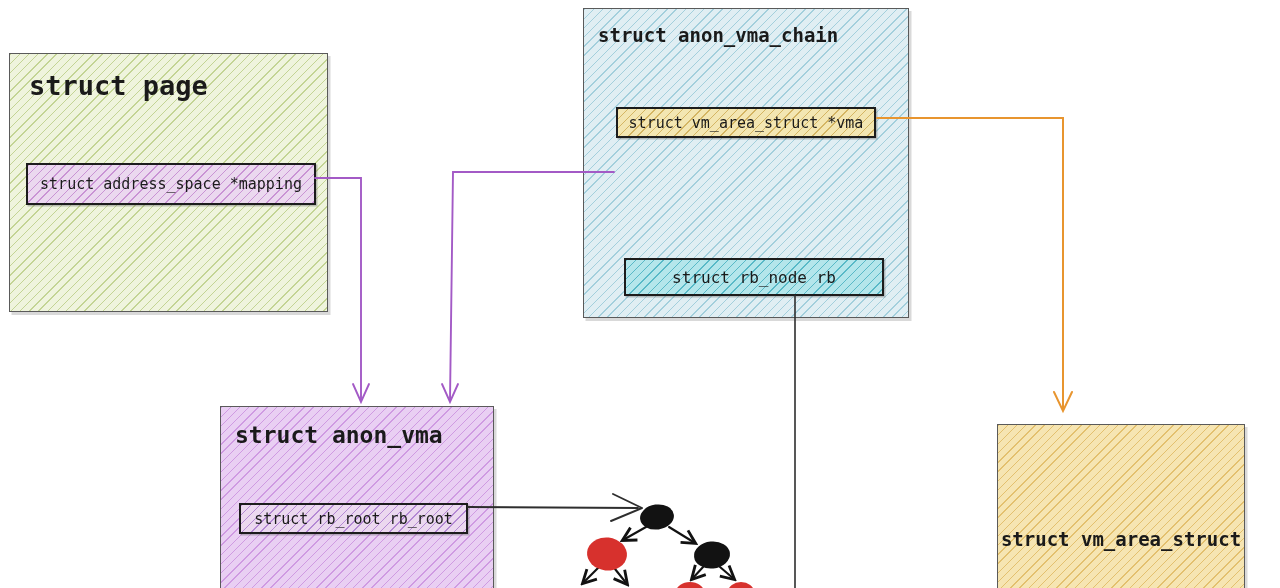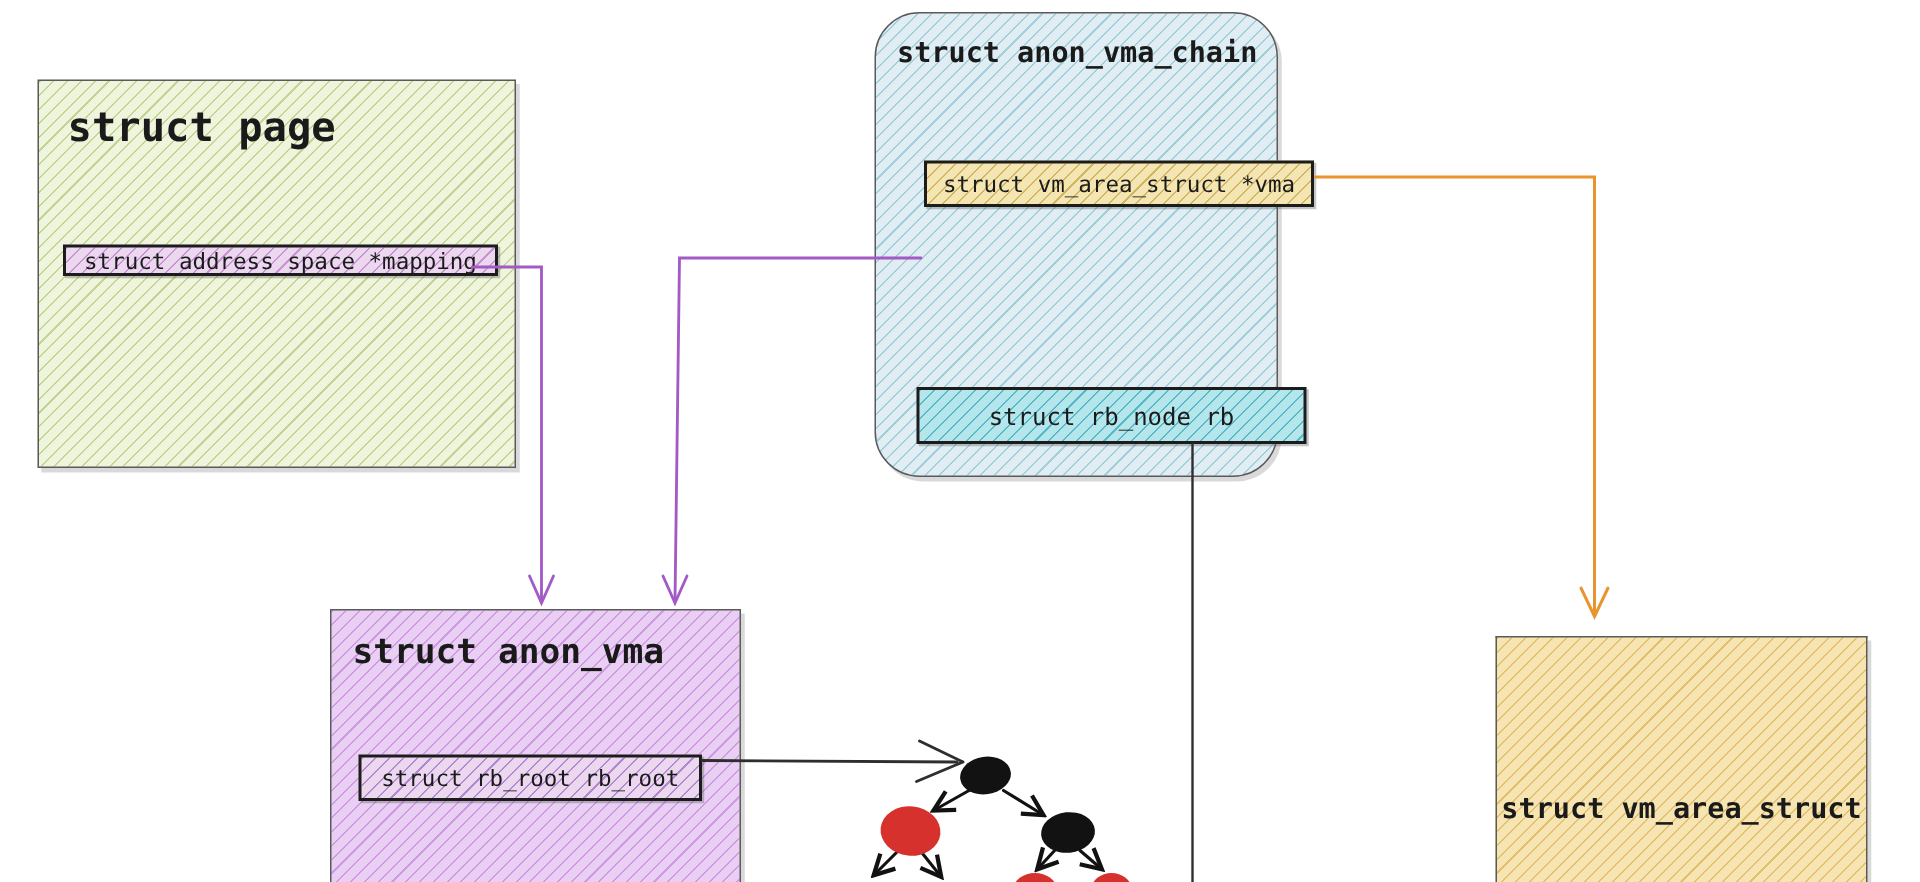--- a/index.html
+++ b/index.html
@@ -19,41 +19,41 @@
   }
   .box-title { position:absolute; font-weight:bold; white-space:nowrap; }
   .field {
     position:absolute; box-sizing:border-box;
     border:2px solid #1c1c1c;
     display:flex; align-items:center; justify-content:center;
     font-weight:normal; white-space:nowrap;
     box-shadow:1.5px 1.5px 0 rgba(90,90,90,0.35);
   }
   
-  .box-page      { left:25px;   top:53px;  width:319px; height:259px;
+  .box-page      { left:9px;   top:53px;  width:319px; height:259px;
                    background-color:var(--c-page_fill); --h:var(--c-page_hatch); }
-  .box-chain     { left:583px; top:8px;   width:269px; height:310px;
-                   background-color:var(--c-chain_fill);border-radius:30px; --h:var(--c-chain_hatch); }
+  .box-chain     { left:583px; top:8px;   width:326px; height:310px;
+                   background-color:var(--c-chain_fill); --h:var(--c-chain_hatch); }
   .box-anonvma   { left:220px; top:406px; width:274px; height:182px; border-bottom:none;
                    background-color:var(--c-anon_vma_fill); --h:var(--c-anon_vma_hatch); }
   .box-vmarea    { left:997px; top:424px; width:248px; height:164px; border-bottom:none;
                    background-color:var(--c-vm_area_fill); --h:var(--c-vm_area_hatch); }
   
   .t-page    { left:19px; top:16px; font-size:27px; }
   .t-chain   { left:14px; top:15px; font-size:19px; }
   .t-anonvma { left:14px; top:15px; font-size:23px; }
   .t-vmarea  { left:0;  top:103px; width:100%; text-align:center; font-size:19px; }
   
-  .f-mapping { left:16px; top:109px; width:290px; height:21px; font-size:15px;
+  .f-mapping { left:16px; top:109px; width:290px; height:42px; font-size:15px;
                background-color:var(--c-mapping_fill); --h:var(--c-mapping_hatch); }
   .f-vma     { left:32px; top:98px;  width:260px; height:31px; font-size:15px;
                background-color:var(--c-vma_field_fill); --h:var(--c-vma_field_hatch); }
   .f-anonvma { left:32px; top:153px; width:260px; height:31px; font-size:14px;
                background-color:var(--c-anon_vma_field_fill); --h:var(--c-anon_vma_field_hatch); }
-  .f-rb      { left:27px; top:249px; width:260px; height:38px; font-size:16px;
+  .f-rb      { left:40px; top:249px; width:260px; height:38px; font-size:16px;
                background-color:var(--c-rb_field_fill); --h:var(--c-rb_field_hatch); }
   .f-rbroot  { left:18px; top:86px;  width:229px; height:31px; font-size:15px;
                background-color:var(--c-mapping_fill);margin-top:10px; --h:var(--c-anon_vma_field_hatch); }
   
   #connectors { position:absolute; left:0; top:0; pointer-events:none; }
 </style>
 </head>
 <body>
 
 <div id="canvas">

